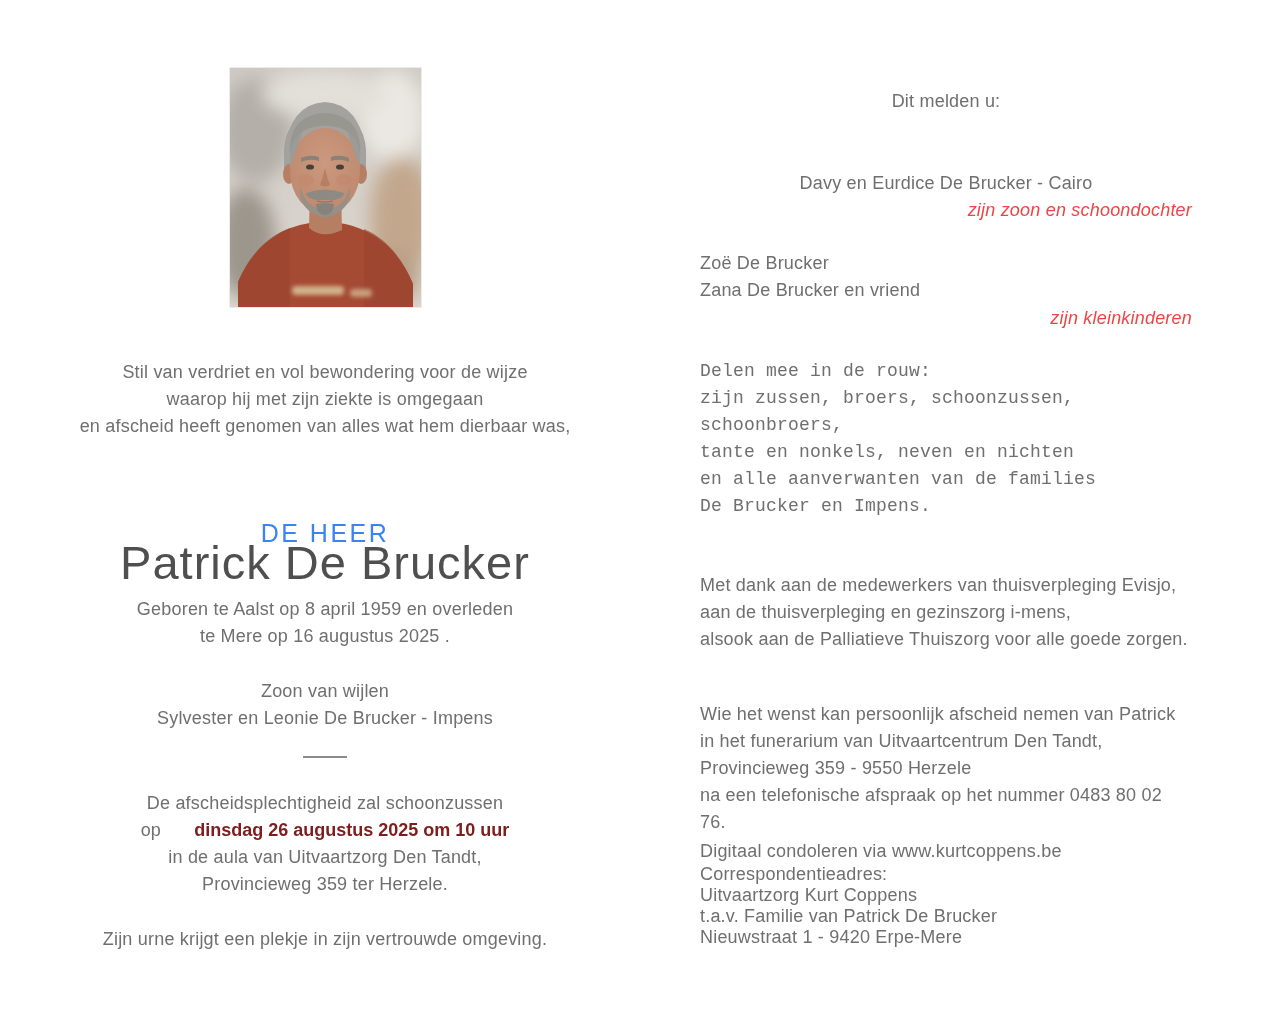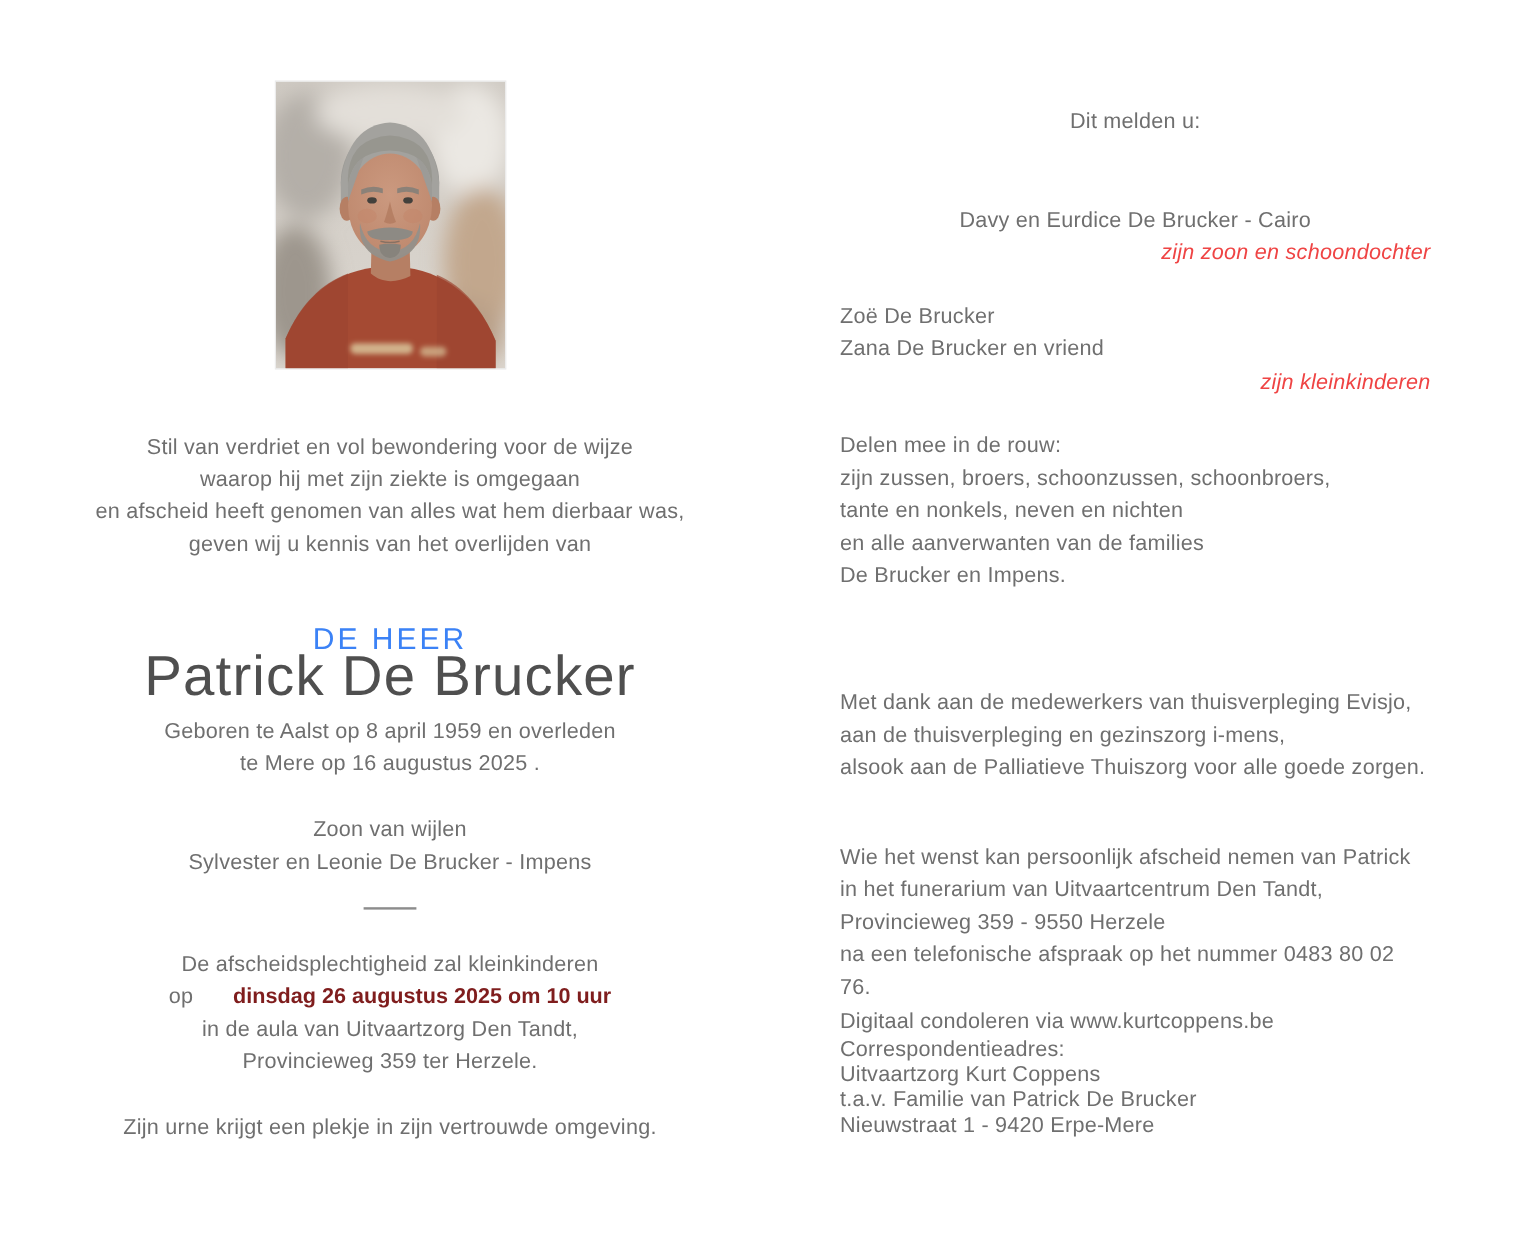--- a/index.html
+++ b/index.html
@@ -36,21 +36,21 @@
   .service    { top: 790px; }
   .service strong { font-weight: 700; color: #7f1d1d; letter-spacing: 0; margin-left: 28px; }
   .urn        { top: 926px; }
 
   .announce      { top: 88px; text-align: center; }
   .family-1      { top: 170px; text-align: center; }
   .relation      { font-style: italic; text-align: right; color: #ef4444; }
   .relation-1    { top: 197px; }
   .family-2      { top: 250px; }
   .relation-2    { top: 305px; }
-  .mourning      { top: 358px; }
+  .mourning      { top: 358px; font-family: Liberation Mono, monospace; }
   .thanks        { top: 572px; }
   .farewell      { top: 701px; }
   .condole       { top: 838px; }
   .correspond    { top: 864px; line-height: 21px; }
 </style>
 </head>
 <body>
 
 <div class="page">
 
@@ -122,41 +122,40 @@
       <path d="M86,136 Q95,134 104,136 Q104,146 95,147 Q86,146 86,136 Z" fill="#87837c"></path>
 
       <path d="M87,133 Q95,135 103,133" stroke="#6e655c" stroke-width="1.2" fill="none" opacity="0.7"></path>
     </svg>
   </div>
 
   <p class="block col-left-block intro">
     <span>Stil van verdriet en vol bewondering voor de wijze</span><br>
     <span>waarop hij met zijn ziekte is omgegaan</span><br>
     <span>en afscheid heeft genomen van alles wat hem dierbaar was,</span><br>
-    <span>geven wij u kennis van het overlijden van</span>
   </p>
 
   <p class="block col-left-block heer">DE HEER</p>
 
   <h1 class="block col-left-block name">Patrick De Brucker</h1>
 
   <p class="block col-left-block birth">
     <span>Geboren te Aalst op 8 april 1959 en overleden</span><br>
     <span>te Mere op 16 augustus 2025 .</span>
   </p>
 
   <p class="block col-left-block zoon">
     <span>Zoon van wijlen</span><br>
     <span>Sylvester en Leonie De Brucker - Impens</span>
   </p>
 
   <div class="divider"></div>
 
   <p class="block col-left-block service">
-    <span>De afscheidsplechtigheid zal kleinkinderen</span><br>
+    <span>De afscheidsplechtigheid zal schoonzussen</span><br>
     <span><span>op </span><strong>dinsdag 26 augustus 2025 om 10 uur</strong></span><br>
     <span>in de aula van Uitvaartzorg Den Tandt,</span><br>
     <span>Provincieweg 359 ter Herzele.</span>
   </p>
 
   <p class="block col-left-block urn">Zijn urne krijgt een plekje in zijn vertrouwde omgeving.</p>
 
   <p class="block col-right-block announce">Dit melden u:</p>
 
   <p class="block col-right-block family-1">Davy en Eurdice De Brucker - Cairo</p>

